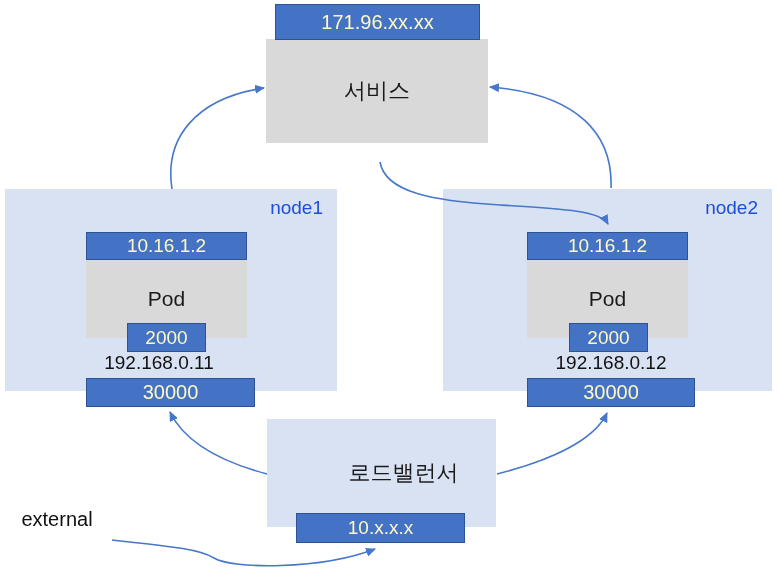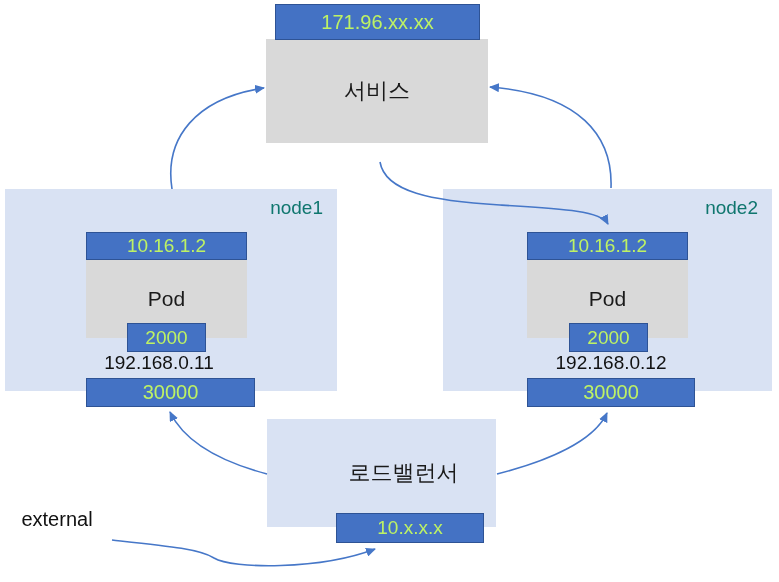--- a/index.html
+++ b/index.html
@@ -7,25 +7,25 @@
   #canvas{position:relative;width:779px;height:582px;background:#ffffff;overflow:hidden;}
 
   .abs{position:absolute;box-sizing:border-box;}
 
   .node-box{background:#d9e2f3;}
   .gray-box{background:#d9d9d9;display:flex;align-items:center;justify-content:center;
             color:#1a1a1a;font-size:22px;}
   .lb-box{background:#d9e2f3;display:flex;align-items:center;justify-content:center;
           color:#1a1a1a;font-size:22px;padding-left:44px;}
 
-  .port{background:#4472c4;border:1.5px solid #2e5395;color:#bef264;
+  .port{background:#4472c4;border:1.5px solid #2e5395;color:#fef9c3;
         display:flex;align-items:center;justify-content:center;font-size:19px;z-index:4;}
   .port.big{font-size:20px;}
 
-  .node-name{position:absolute;top:8px;right:14px;font-size:19px;color:#0f766e;}
+  .node-name{position:absolute;top:8px;right:14px;font-size:19px;color:#1d4ed8;}
   .node-ip{position:absolute;font-size:19px;color:#111;text-align:center;z-index:3;}
 
   .pod-label{font-size:21px;}
 
   .ext-label{position:absolute;left:7px;top:505px;width:100px;text-align:center;
              font-size:20px;line-height:28px;color:#111;}
 
   #arrows{position:absolute;left:0;top:0;z-index:6;pointer-events:none;}
   #arrows path.link{fill:none;stroke:#4677c8;stroke-width:1.6px;}
 </style>
@@ -75,21 +75,21 @@
   <div class="node-ip" style="left:528px;top:352px;width:166px;">
     <span>192.168.0.12</span>
   </div>
   <div class="abs port big" style="left:527px;top:378px;width:168px;height:29px;">
     <span>30000</span>
   </div>
 
   <div class="abs lb-box" style="left:267px;top:419px;width:229px;height:108px;">
     <span>로드밸런서</span>
   </div>
-  <div class="abs port" style="left:296px;top:513px;width:148px;height:30px;margin-left:40px;">
+  <div class="abs port" style="left:296px;top:513px;width:169px;height:30px;">
     <span>10.x.x.x</span>
   </div>
 
   <div class="ext-label">
     <div>external</div>
   </div>
 
   <svg id="arrows" width="779" height="582" viewBox="0 0 779 582">
     <defs>
       <marker id="ah" markerUnits="userSpaceOnUse" markerWidth="11" markerHeight="9" refX="9" refY="4.5" orient="auto">

